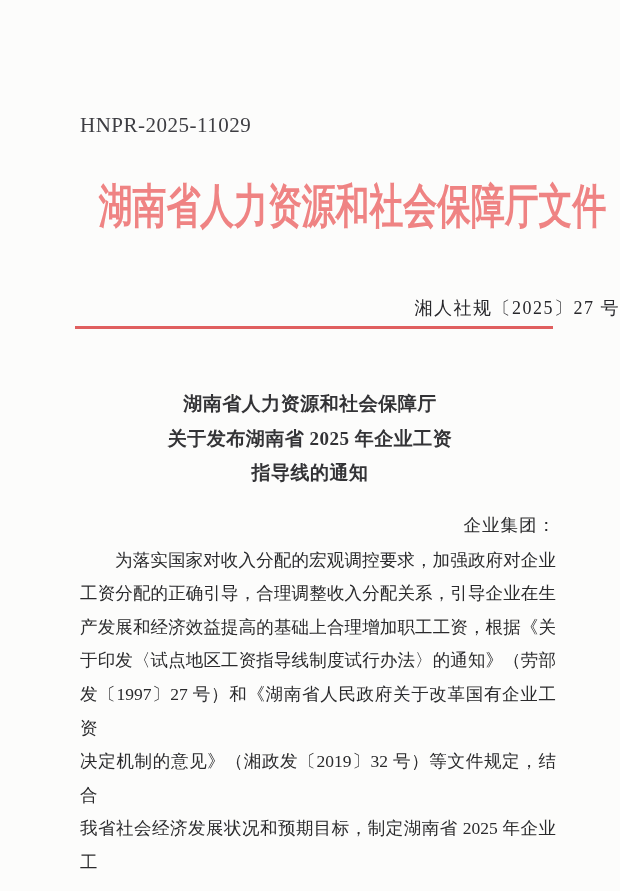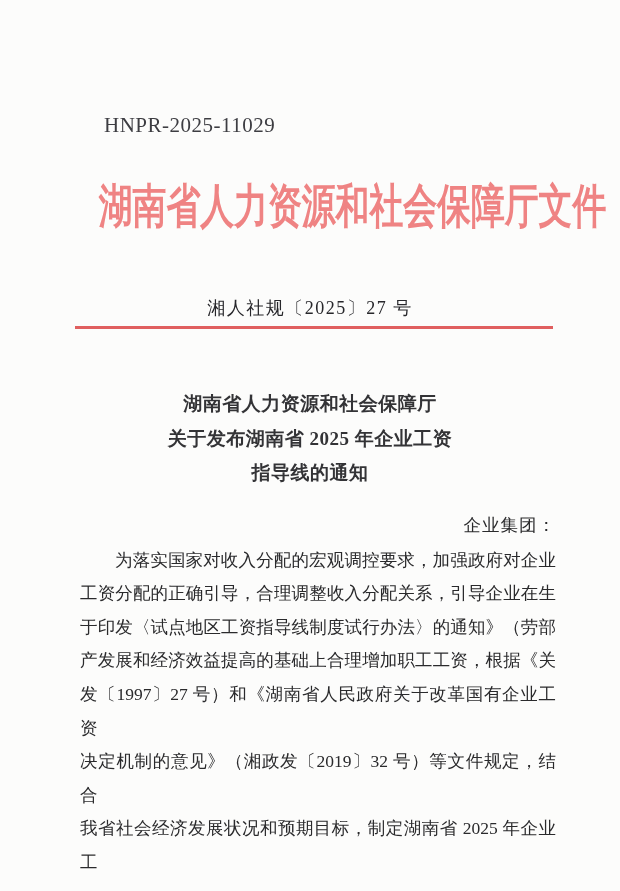--- a/index.html
+++ b/index.html
@@ -8,37 +8,37 @@
     margin: 0 auto;
     background: #fcfcfb;
     position: relative;
     overflow: hidden;
     font-family: "Liberation Serif", "DejaVu Serif", serif;
     color: #2e2e2e;
     box-shadow: 0 0 4px rgba(0,0,0,0.15);
   }
   .doc-code {
     position: absolute; left: 80px; top: 113px;
-    font-size: 21px; letter-spacing: 0.5px; color: #3d3d42; margin-left: 24px;
+    font-size: 21px; letter-spacing: 0.5px; color: #3d3d42;
   }
   .red-title-wrap {
     position: absolute; left: 0; right: 0; top: 179px;
     text-align: center;
   }
   .red-title {
     display: inline-block;
     font-size: 47px; font-weight: bold; line-height: 1.15;
     color: var(--header-red, #ef8383);
     white-space: nowrap;
     transform: scaleX(0.72);
     transform-origin: center;
   }
   .doc-number {
     position: absolute; left: 0; right: 0; top: 296px;
-    text-align: center; font-size: 18px; letter-spacing: 1.5px; color: #27272b;
+    text-align: right; font-size: 18px; letter-spacing: 1.5px; color: #27272b;
   }
   .red-rule {
     position: absolute; left: 75px; top: 326px;
     width: 478px; height: 3px;
     background: var(--rule-red, #e05f5f);
   }
   .notice-title {
     position: absolute; left: 72px; top: 387px; width: 476px;
     text-align: center; font-weight: bold;
     font-size: 19px; line-height: 34.5px;
@@ -74,20 +74,20 @@
   <div class="notice-title">
     <div>湖南省人力资源和社会保障厅</div>
     <div>关于发布湖南省 2025 年企业工资</div>
     <div>指导线的通知</div>
   </div>
 
   <div class="body-text">
     <div class="line-left">企业集团：</div>
     <div class="jline indent">为落实国家对收入分配的宏观调控要求，加强政府对企业</div>
     <div class="jline">工资分配的正确引导，合理调整收入分配关系，引导企业在生</div>
+    <div class="jline">产发展和经济效益提高的基础上合理增加职工工资，根据《关</div>
     <div class="jline">于印发〈试点地区工资指导线制度试行办法〉的通知》（劳部</div>
-    <div class="jline">产发展和经济效益提高的基础上合理增加职工工资，根据《关</div>
     <div class="jline">发〔1997〕27 号）和《湖南省人民政府关于改革国有企业工资</div>
     <div class="jline">决定机制的意见》（湘政发〔2019〕32 号）等文件规定，结合</div>
     <div class="jline">我省社会经济发展状况和预期目标，制定湖南省 2025 年企业工</div>
   </div>
 
 </div>
 
 </body></html>

